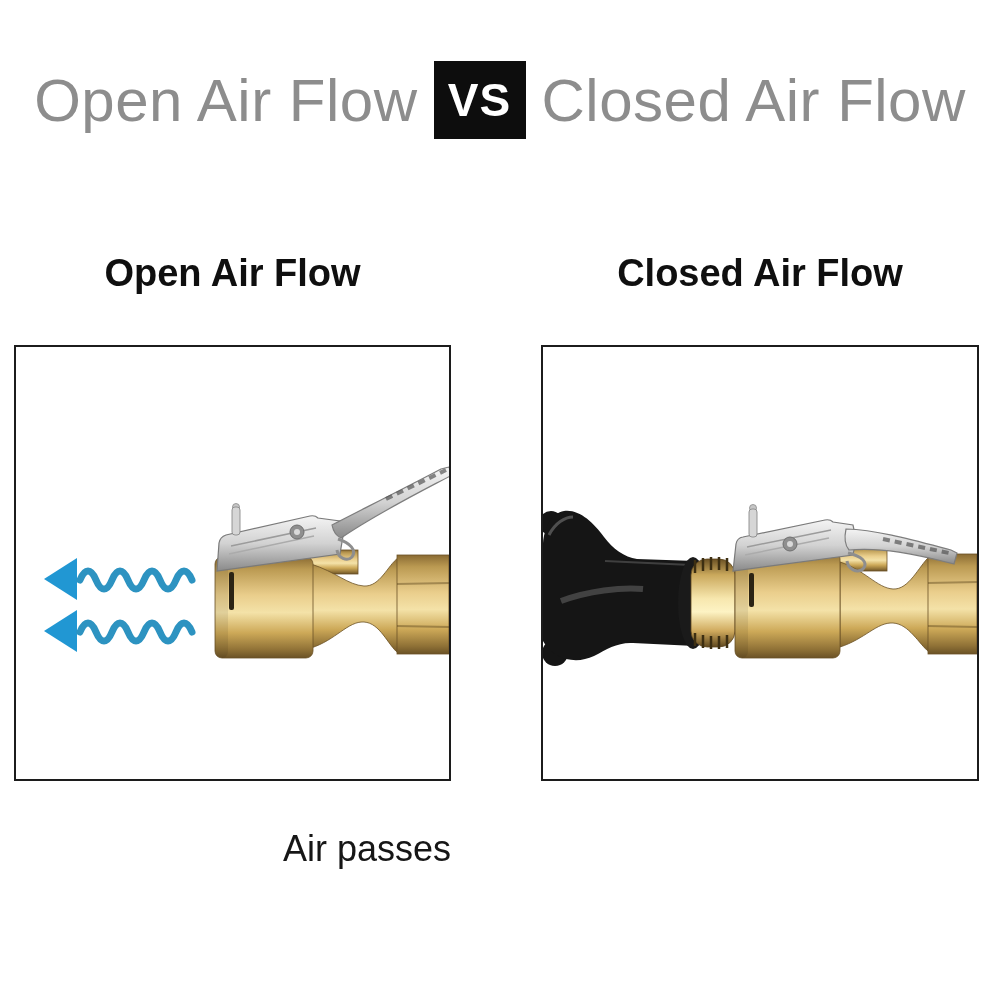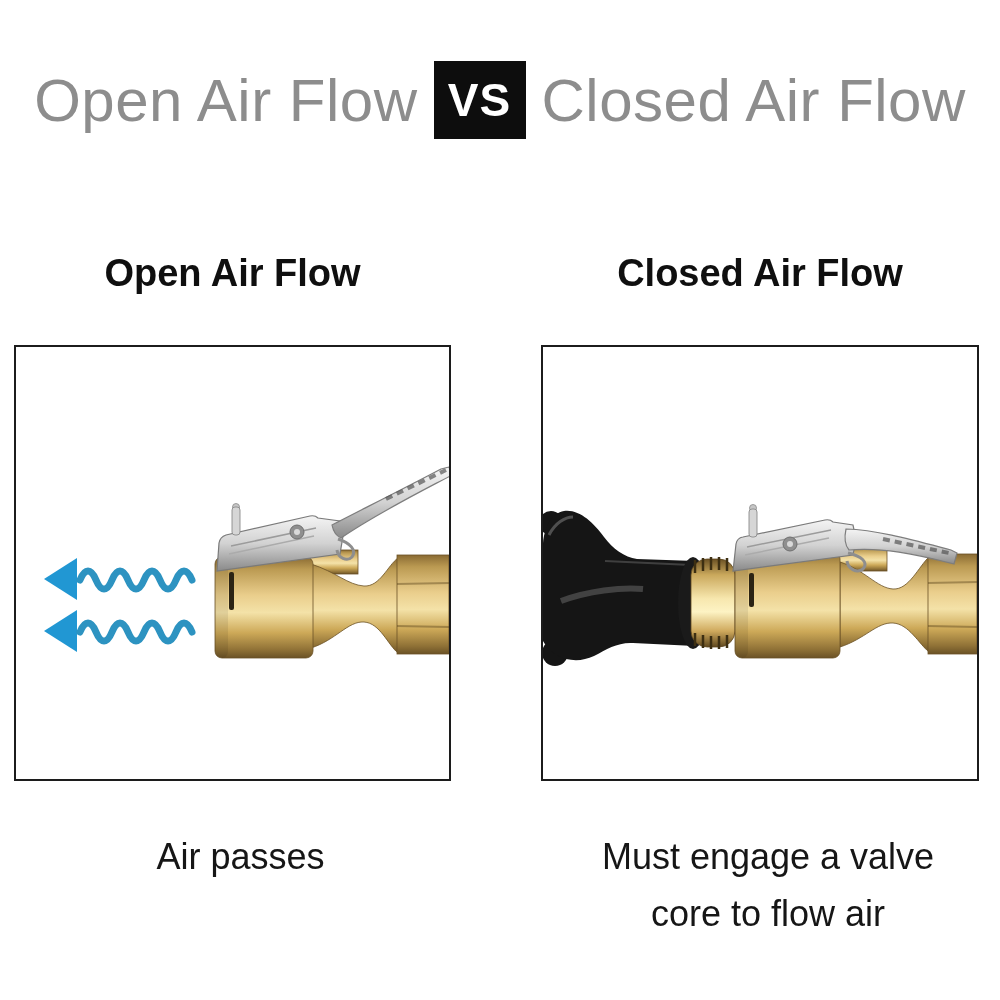--- a/index.html
+++ b/index.html
@@ -31,22 +31,22 @@
     white-space:nowrap;
   }
   .frame{
     position:absolute;top:345px;left:0;
     border:2px solid #1c1c1c;background:#ffffff;
   }
   .panel-left  .frame{width:433px;height:432px;}
   .panel-right .frame{width:434px;height:432px;}
   .frame svg{display:block;}
   .caption{
-    position:absolute;top:820px;left:0;width:100%;margin:8px;
-    text-align:center;font-size:36px;line-height:57px;color:#161616;
+    position:absolute;top:820px;left:0;width:100%;margin:0;
+    text-align:right;font-size:36px;line-height:57px;color:#161616;
   }
 </style>
 </head>
 <body>
 
 <div class="page">
 
   <div class="header">
     <span class="h-title">Open Air Flow</span>
     <span class="vs-box">
@@ -202,19 +202,15 @@
         <circle cx="247" cy="197" r="7" fill="#8f8f8f" stroke="#6f6f6f" stroke-width="1"></circle>
         <circle cx="247" cy="197" r="3" fill="#d9d9d9"></circle>
 
         <path d="M303,182 C335,183 370,193 408,203 L414,206 L411,217 C372,207 338,200 306,203 Q300,196 303,182 Z" fill="url(#steelR)" stroke="#7d7d7d" stroke-width="1.2"></path>
         <path d="M340,192 L406,206" stroke="#4c4c4c" stroke-width="4" stroke-dasharray="7 5" opacity="0.65"></path>
 
         <path d="M305,206 C318,209 326,215 320,222 C314,227 305,222 304,214" fill="none" stroke="#8e8e8e" stroke-width="3"></path>
       </svg>
     </div>
 
-    <p class="caption">
-      <span>Must engage a valve</span><br>
-      <span>core to flow air</span>
-    </p>
   </section>
 
 </div>
 
 </body></html>

